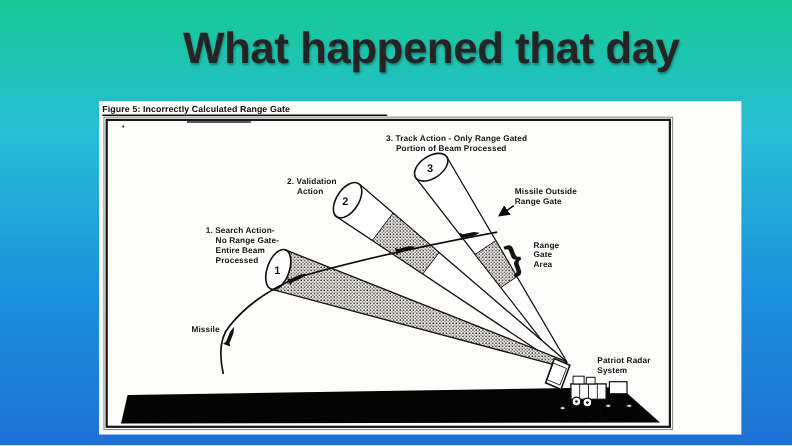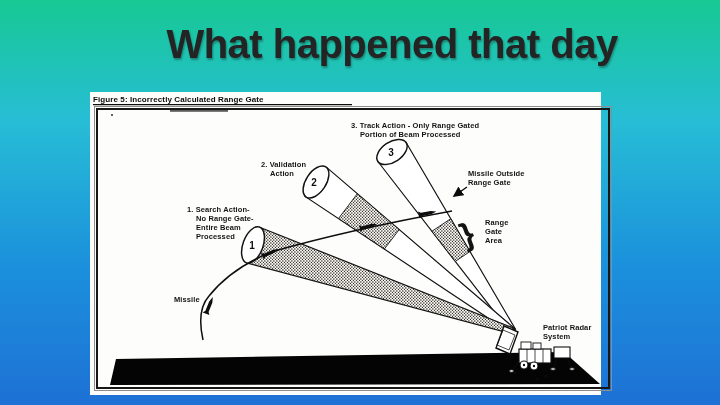--- a/index.html
+++ b/index.html
@@ -8,21 +8,21 @@
     position:relative;width:720px;height:405px;overflow:hidden;
     background:linear-gradient(180deg,#17c993 0%,#27bdd6 30%,#1b90dc 66%,#1e71d5 100%);
   }
   .slide-title{
     position:absolute;top:22px;left:0;width:720px;text-align:center;
     font-size:40px;font-weight:700;color:#242424;letter-spacing:-0.5px;
     text-shadow:1px 2px 2px rgba(15,15,15,0.35);
     margin-left:32px;
   }
   .figure-box{
-    position:absolute;left:90px;top:92px;width:511px;height:303px;
+    position:absolute;left:90px;top:92px;width:584px;height:303px;
     background:#fdfdfb;
   }
   .figure-box svg{display:block;filter:blur(0.28px) contrast(1.08);}
   text.lbl{font-family:"Liberation Sans",sans-serif;font-weight:700;fill:#1c1c1c;font-size:7.5px;letter-spacing:0.1px;}
   text.cap{font-family:"Liberation Sans",sans-serif;font-weight:700;fill:#151515;font-size:8px;letter-spacing:0.1px;}
   text.num{font-family:"Liberation Sans",sans-serif;font-weight:700;fill:#151515;font-size:10px;text-anchor:middle;}
 </style>
 </head>
 <body>
 

